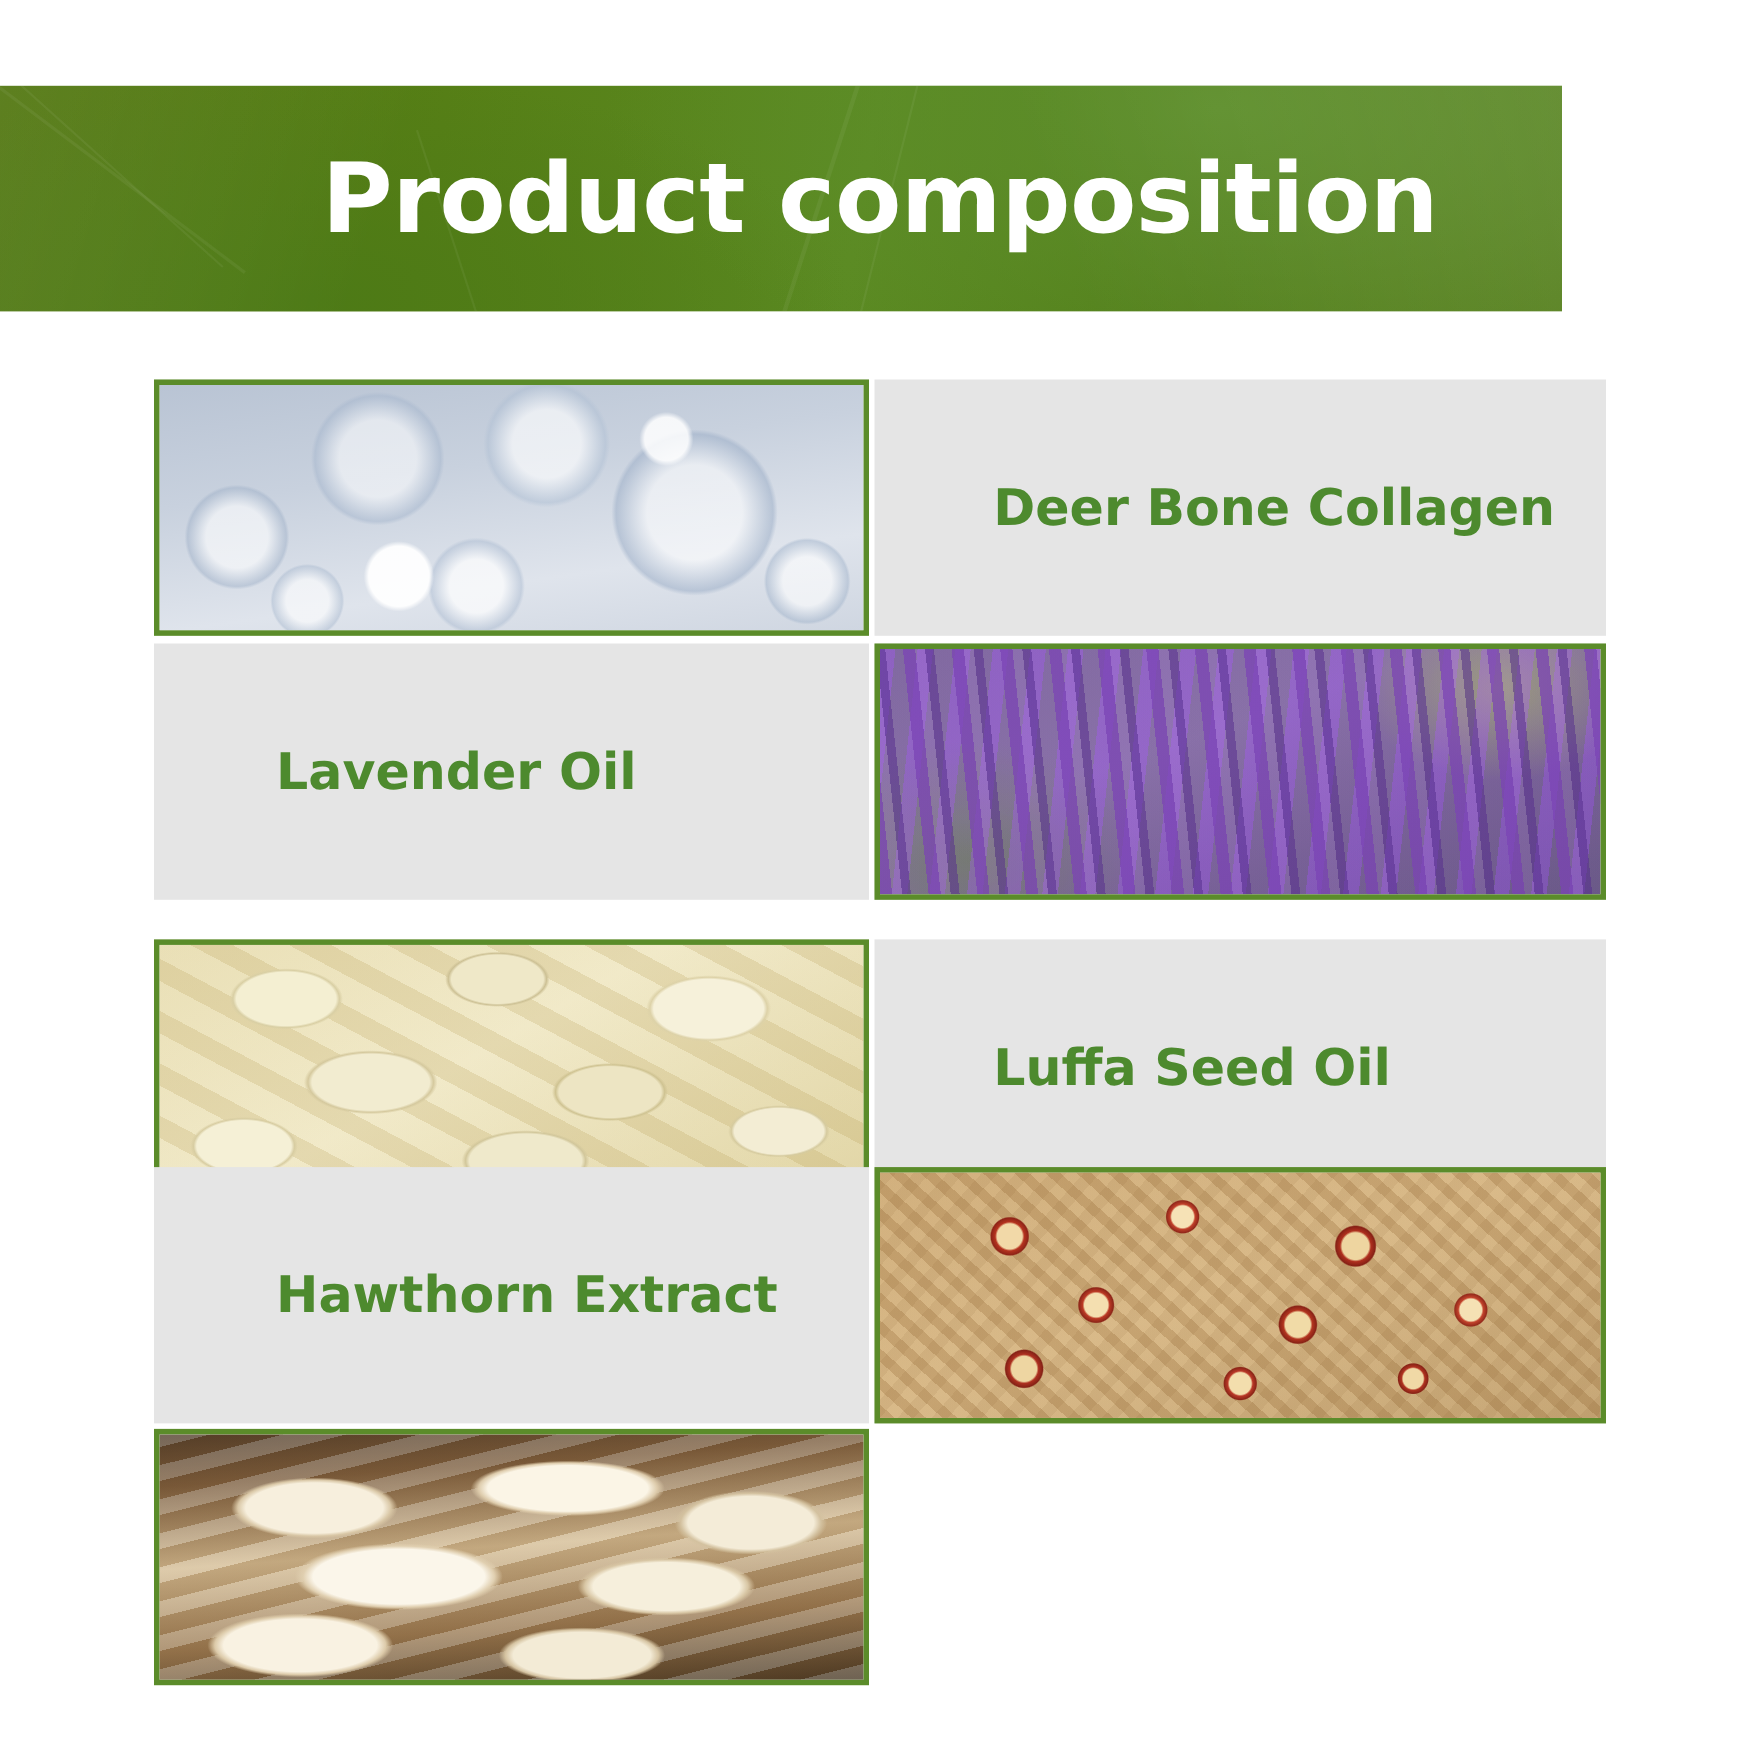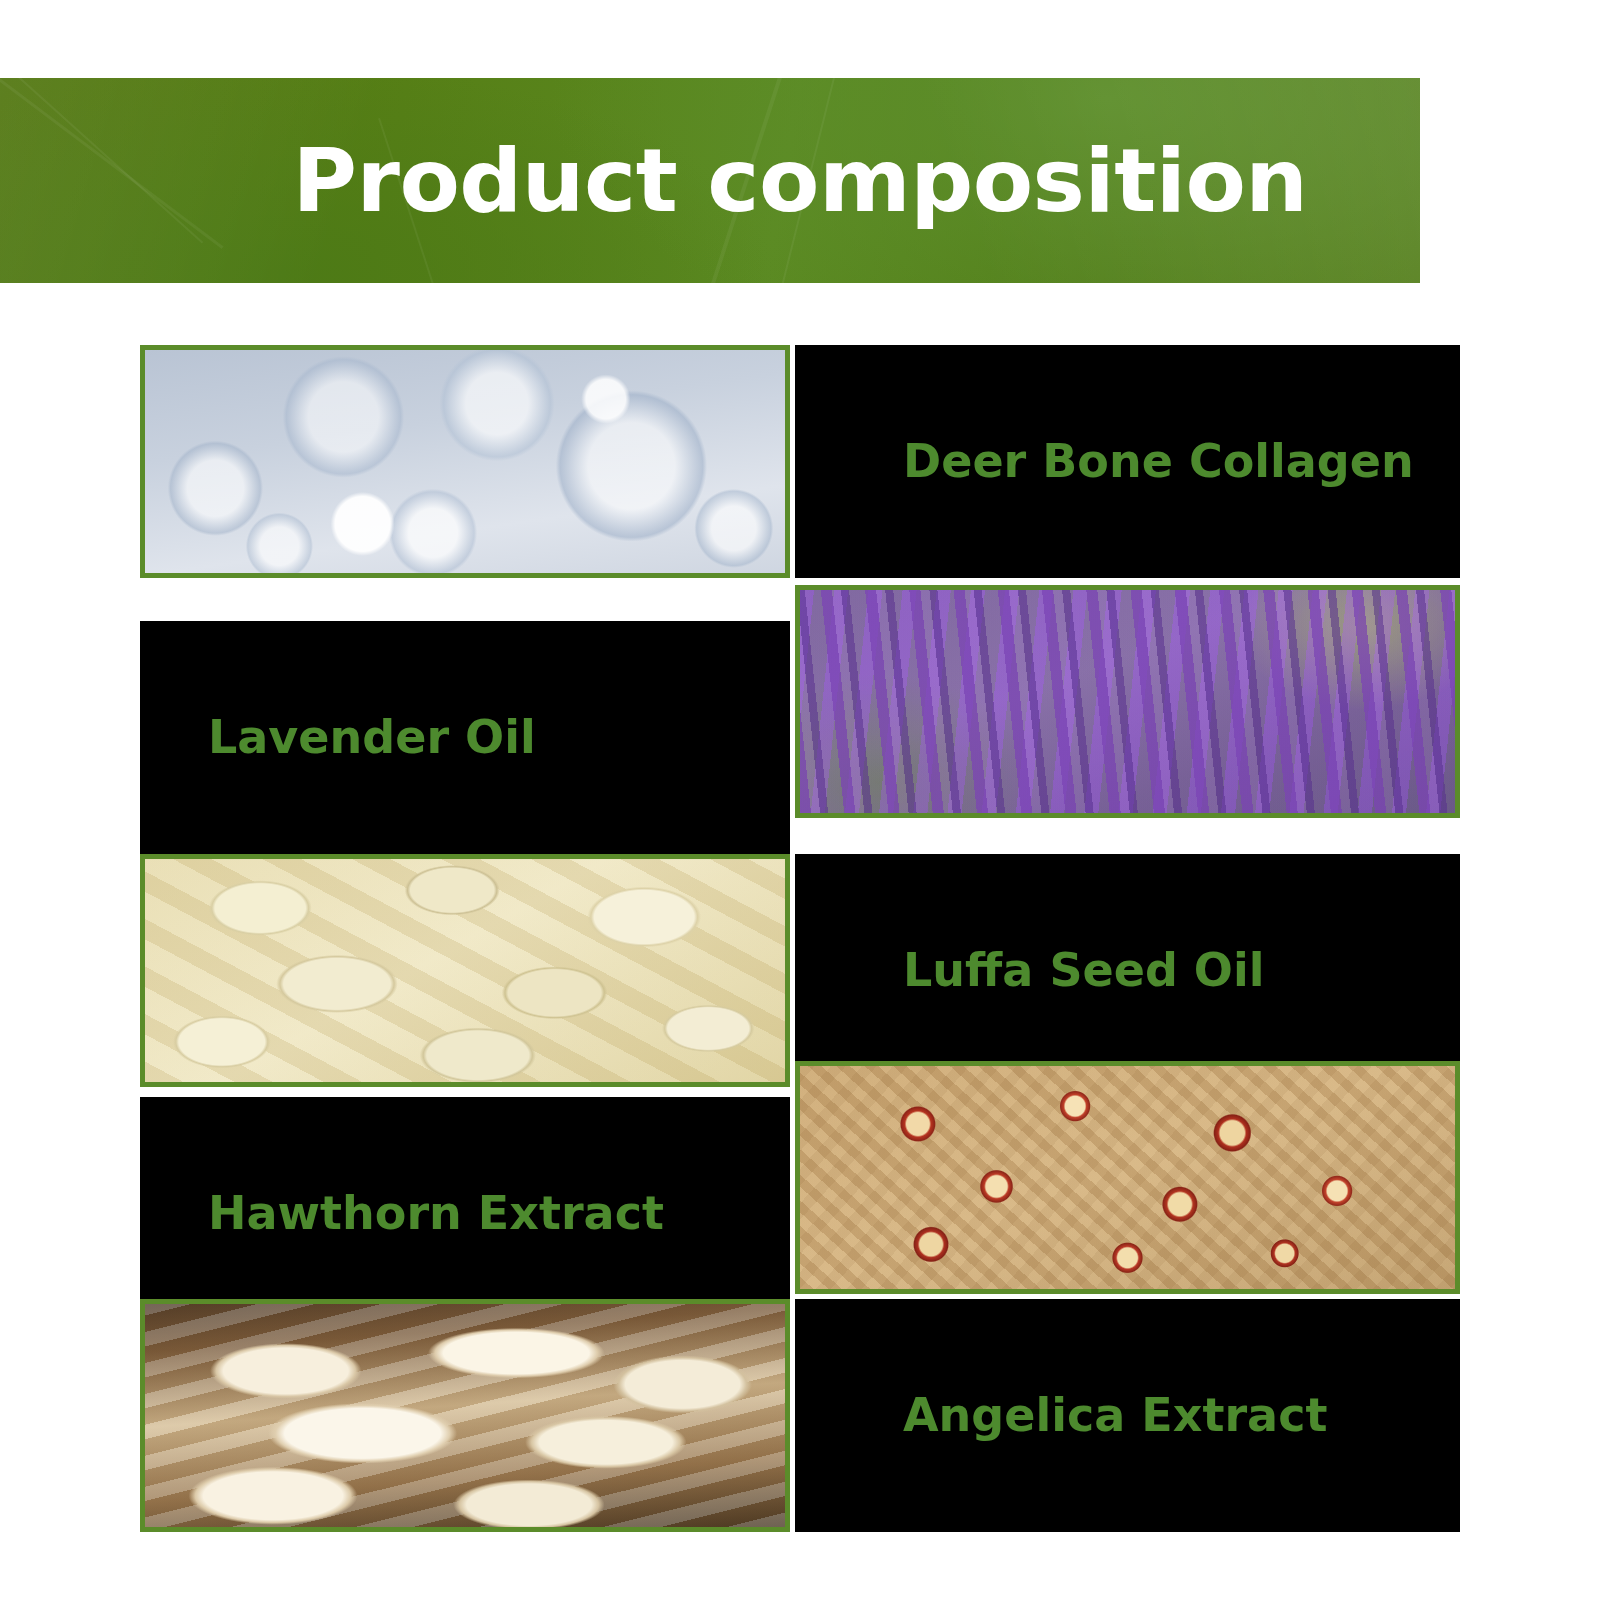--- a/index.html
+++ b/index.html
@@ -96,25 +96,25 @@
   .cell-right { left: 655px; width: 665px; }
 
   
   .cell.media {
     border: 5px solid #5b8c2a;
     background: #dfe7d2;
   }
 
   
   .cell.label {
-    background: #000000;
+    background: #e5e5e5;
     display: flex;
     align-items: center;
   }
-  .cell.label.align-left  { justify-content: flex-start; padding-left: 68px; margin-top: 36px; }
+  .cell.label.align-left  { justify-content: flex-start; padding-left: 111px; }
   .cell.label.align-right { justify-content: flex-start; padding-left: 108px; }
 
   .label-text {
     color: #4d8a2e;
     font-family: "DejaVu Sans", sans-serif;
     font-weight: bold;
     font-size: 46px;
     line-height: 1.1;
     white-space: nowrap;
   }
@@ -255,19 +255,16 @@
       </div>
       <div class="cell cell-right media">
         <div class="photo photo-hawthorn"></div>
       </div>
     </div>
 
     <div class="row row-4">
       <div class="cell cell-left media">
         <div class="photo photo-angelica"></div>
       </div>
-      <div class="cell cell-right label align-right">
-        <span class="label-text">Angelica Extract</span>
-      </div>
     </div>
 
   </div>
 </div>
 
 </body></html>

